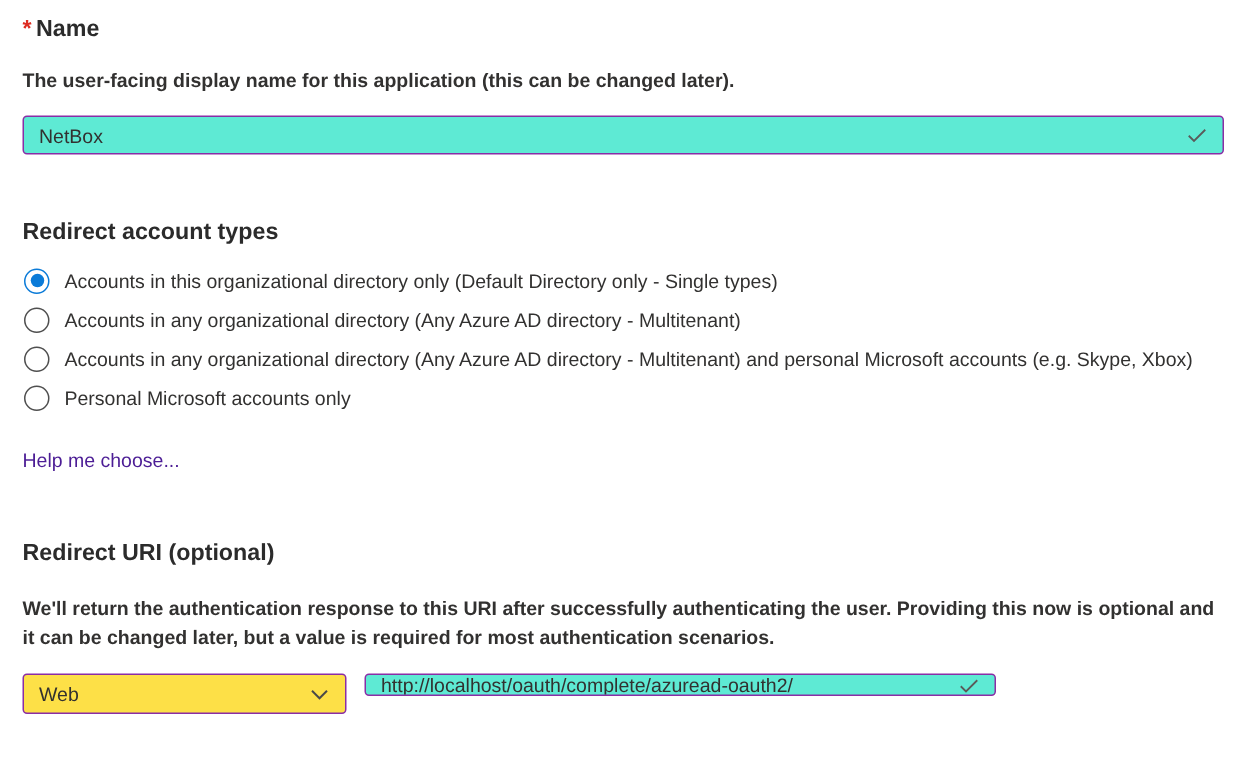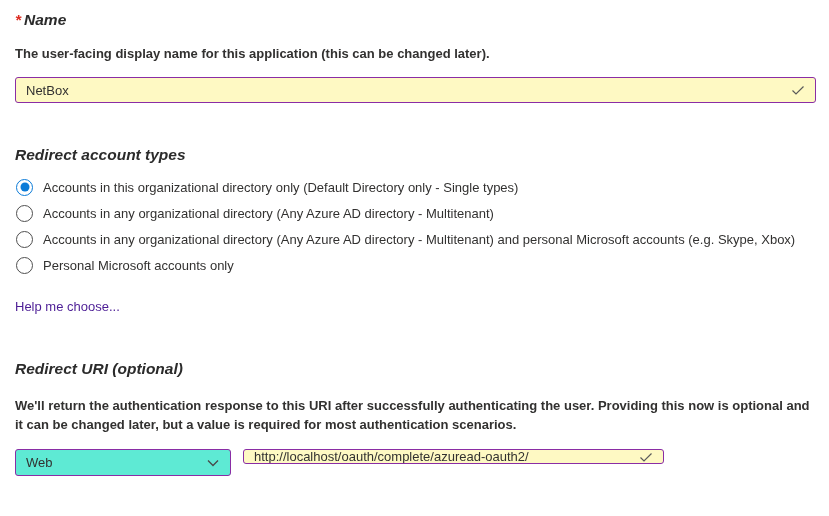--- a/index.html
+++ b/index.html
@@ -11,33 +11,32 @@
     color: #323130;
     overflow: hidden;
   }
   .page { padding: 10px 14px 0 15px; }
 
   .section-heading {
     font-size: 15.5px;
     font-weight: 600;
     color: #2b2b2b;
     line-height: 20px;
-    font-style: italic;
   }
   .required-marker { color: #dd2c22; font-weight: 600; margin-right: 3px; }
 
   .hint-text { margin-top: 14px; line-height: 19px; color: #323130; max-width: 805px; font-weight: bold; }
 
   
   .field {
     position: relative;
     height: 26px;
     border: 1.5px solid #8a2da5;
     border-radius: 3px;
-    background: #fef9c3;
+    background: #5eead4;
     display: flex;
     align-items: center;
   }
   .field input {
     border: none; outline: none;
     width: 100%; height: 100%;
     padding: 0 28px 0 10px;
     font-family: "Liberation Sans", sans-serif;
     font-size: 13px;
     color: #323130;
@@ -94,21 +93,21 @@
 
   .redirect-controls { margin-top: 15px; display: flex; gap: 12px; }
   .platform-select {
     width: 216px; height: 27px;
     border: 1.5px solid #8a2da5;
     border-radius: 3px;
     display: flex; align-items: center;
     justify-content: space-between;
     padding: 0 10px;
     cursor: pointer;
-    background: #5eead4;
+    background: #fde047;
   }
   .platform-select .chevron { width: 14px; height: 14px; }
   .uri-field { width: 421px; height: 15px; }
 </style>
 </head>
 <body>
 
 <div class="page">
 
   <div class="section-heading">

